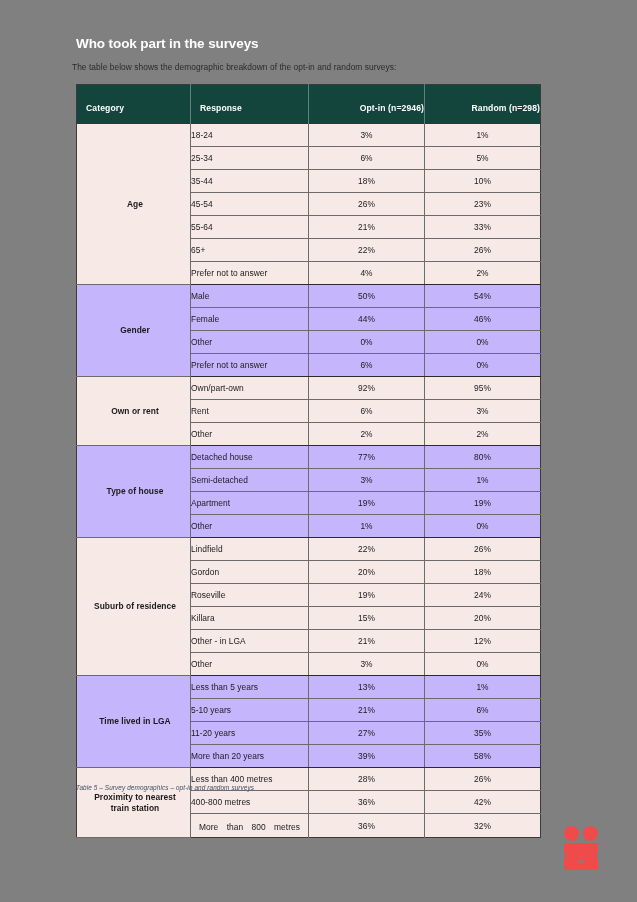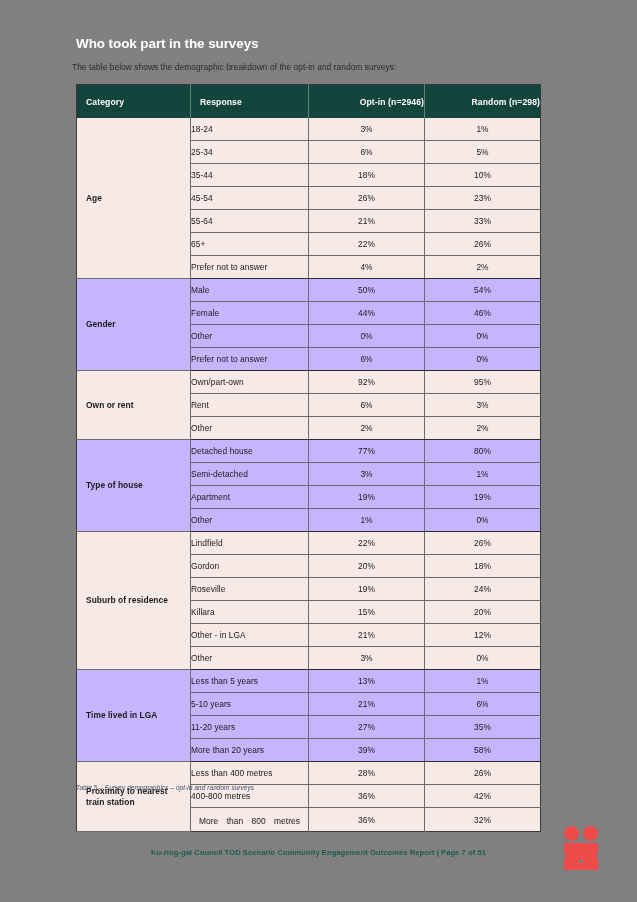--- a/index.html
+++ b/index.html
@@ -61,21 +61,21 @@
   table.demo col.c-response { width: 118px; }
   table.demo col.c-optin    { width: 116px; }
   table.demo col.c-random   { width: 116px; }
 
   table.demo thead th {
     background: #14453D;
     color: #ffffff;
     font-size: 8.6px;
     font-weight: bold;
     text-align: left;
-    padding: 9px 0 9px 9px;
+    padding: 15px 0 9px 9px;
     border-right: 1px solid #5f8179;
     letter-spacing: 0.1px;
     height: 15px;
     vertical-align: middle;
   }
   table.demo thead th.num {
     text-align: right;
     padding-left: 0;
   }
   table.demo thead th:last-child { border-right: none; }
@@ -93,20 +93,21 @@
   table.demo tr.group-last > td { border-bottom: 1px solid #2b2b2b; margin-left: 18px; }
   table.demo tr:last-child > td { border-bottom: none; }
 
   td.cat {
     font-weight: bold;
     padding: 0 6px 0 9px;
     border-right: 1px solid #2b2b2b;
     vertical-align: middle;
     line-height: 1.25;
     letter-spacing: 0.05px;
+    text-align: center;
   }
   td.cat .cat-inner { display: block; }
 
   td.resp {
     padding: 0 4px 0 0;
     letter-spacing: 0.05px;
   }
   td.resp.justify {
     text-align: justify;
     text-align-last: justify;
@@ -383,21 +384,20 @@
             <td class="resp justify">More than 800 metres</td>
             <td class="val">36%</td>
             <td class="val">32%</td>
           </tr>
         </tbody>
     </table>
   </div>
 
   <div class="caption">Table 5 – Survey demographics – opt-in and random surveys</div>
 
-  <div class="footer-text">Ku-ring-gai Council TOD Scenario Community Engagement Outcomes Report | Page 7 of 51</div>
 
   <div class="logo">
     <div class="eye eye-l"></div>
     <div class="eye eye-r"></div>
     <div class="bowl"></div>
     <div class="dome-l"></div>
     <div class="dome-r"></div>
     <div class="bar"></div>
   </div>
 

